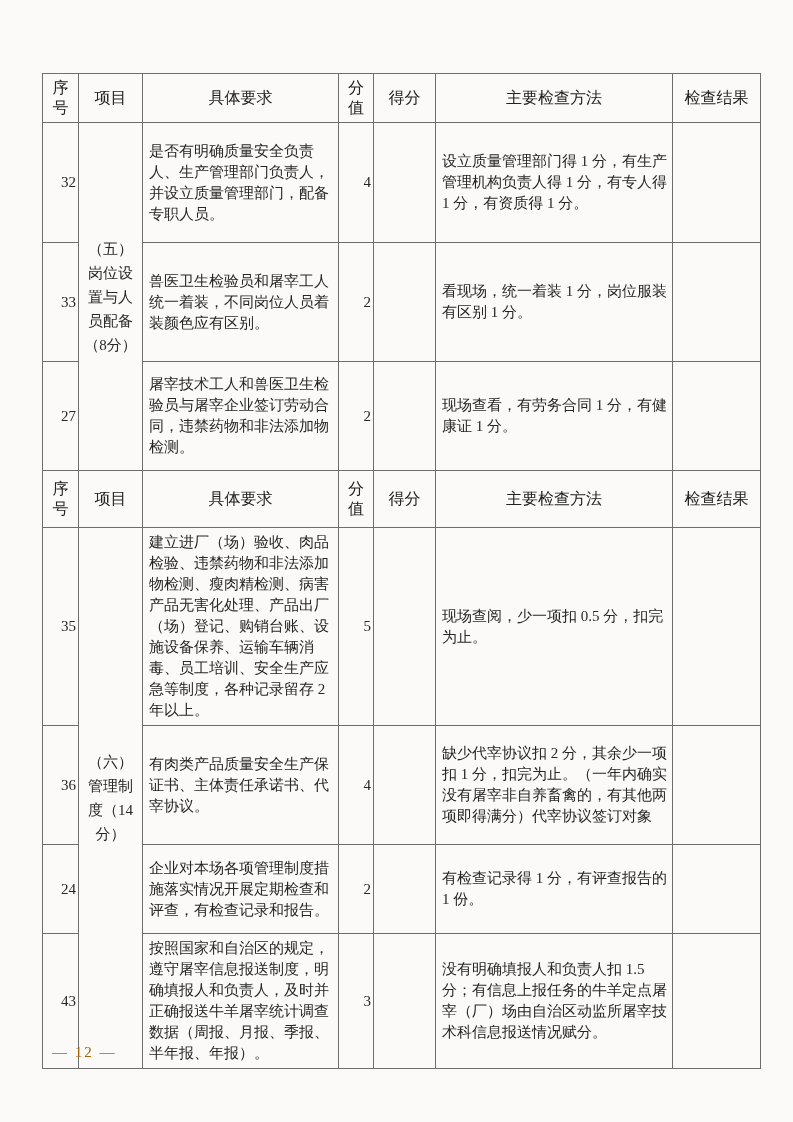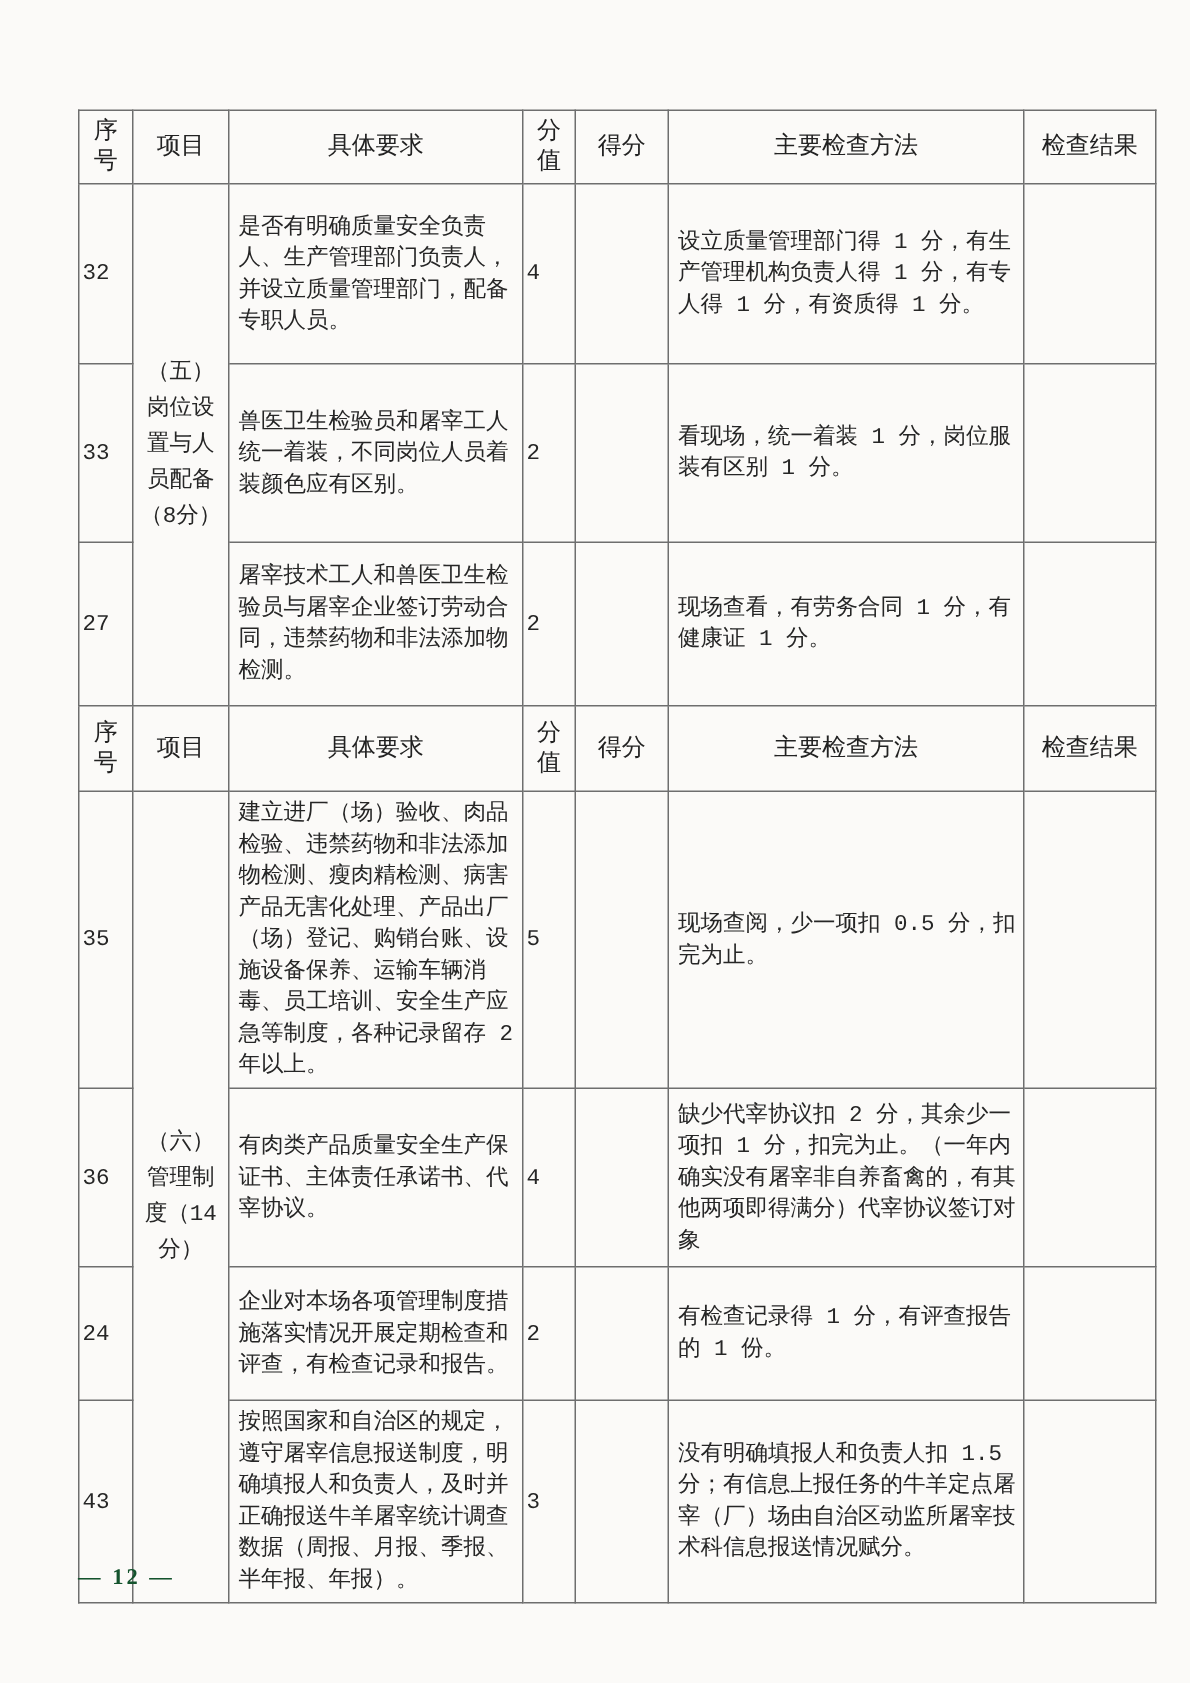--- a/index.html
+++ b/index.html
@@ -10,26 +10,25 @@
     width: 793px;
     height: 1122px;
     position: relative;
     background: #fbfaf8;
     font-family: "Liberation Serif", "DejaVu Serif", serif;
     color: #262626;
     overflow: hidden;
   }
   .doc-table {
     position: absolute;
-    left: 52px;
+    left: 42px;
     top: 73px;
     width: 718px;
     border-collapse: collapse;
     table-layout: fixed;
-    font-family: Liberation Mono, monospace;
   }
   .doc-table td {
     border: 1px solid #6e6e6e;
     font-size: 15px;
     line-height: 21px;
     vertical-align: middle;
     overflow: hidden;
   }
   
   
@@ -44,44 +43,43 @@
   tr.r38 { height: 134px; }
 
   td.head {
     text-align: center;
     font-size: 16px;
     line-height: 20px;
     padding: 2px 3px;
     color: #222;
   }
   td.num {
-    text-align: left;
+    text-align: right;
     padding: 0 2px;
   }
   td.item {
     text-align: center;
     white-space: pre-line;
     line-height: 24px;
     padding: 0 2px;
   }
   td.txt {
     text-align: left;
     padding: 4px 4px 4px 6px;
   }
   td.blank {
     padding: 0;
   }
   .page-number {
     position: absolute;
     left: 52px;
     top: 1044px;
     font-size: 15px;
-    color: #14532d;
+    color: #a16207;
     letter-spacing: 2px;
-    font-weight: bold;
   }
 </style>
 </head>
 <body>
 
 <table class="doc-table">
   <colgroup>
     <col style="width:36px">
     <col style="width:64px">
     <col style="width:196px">

